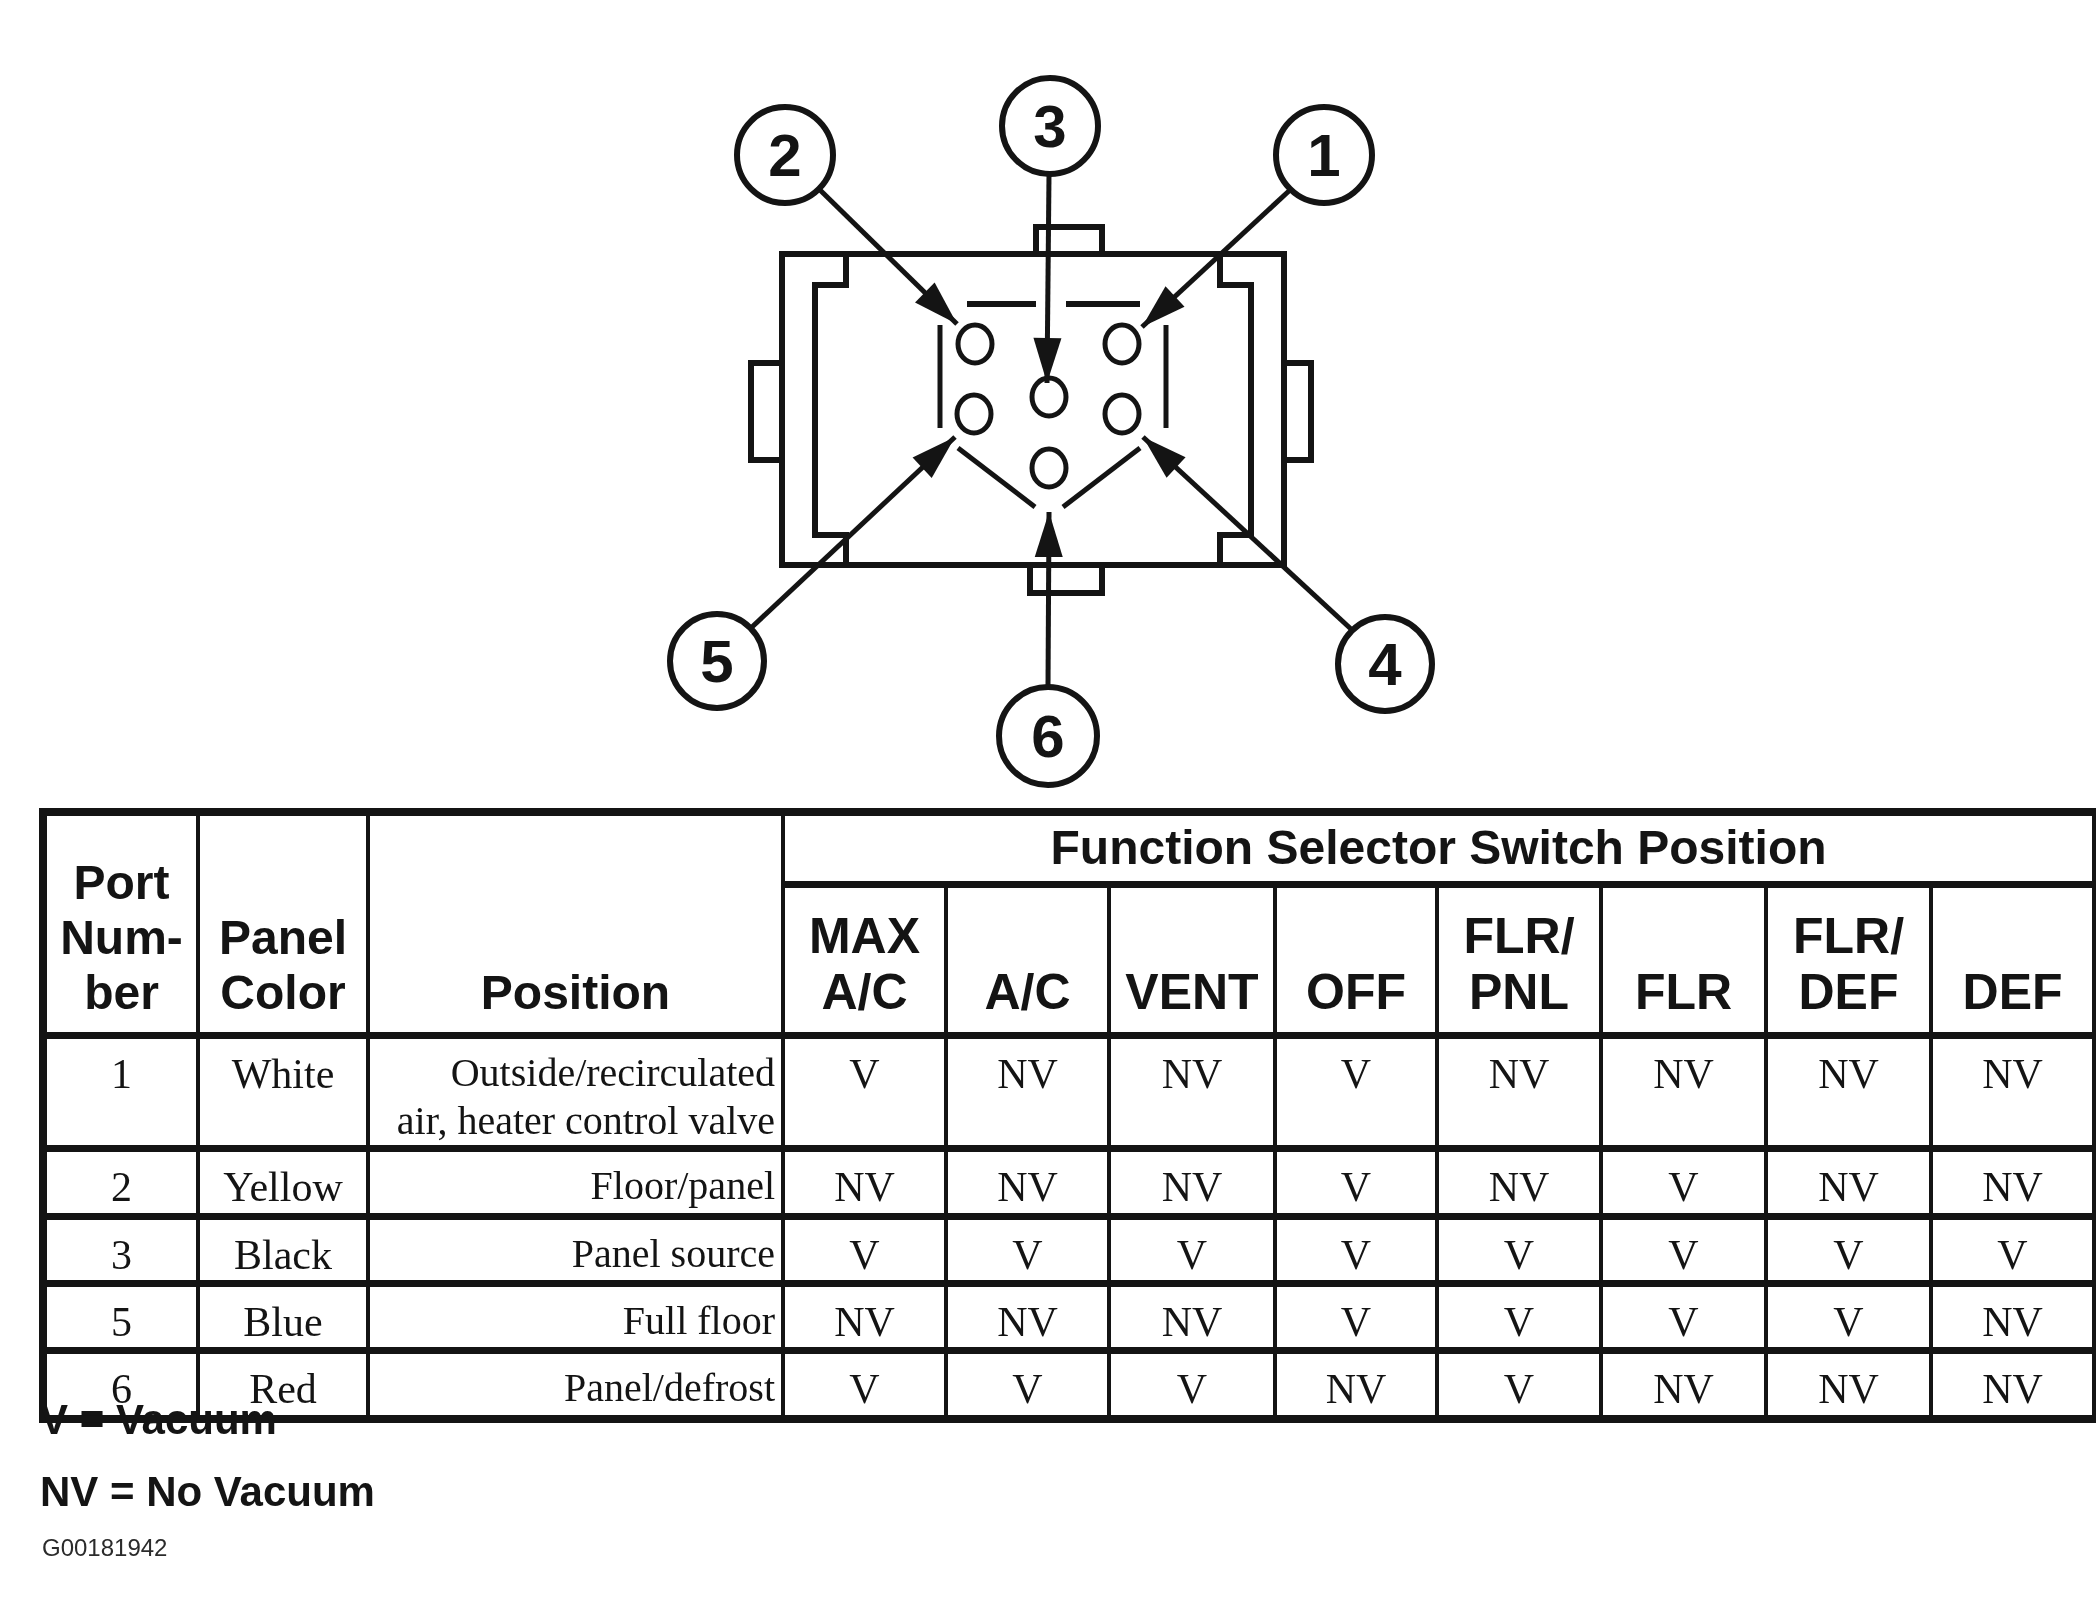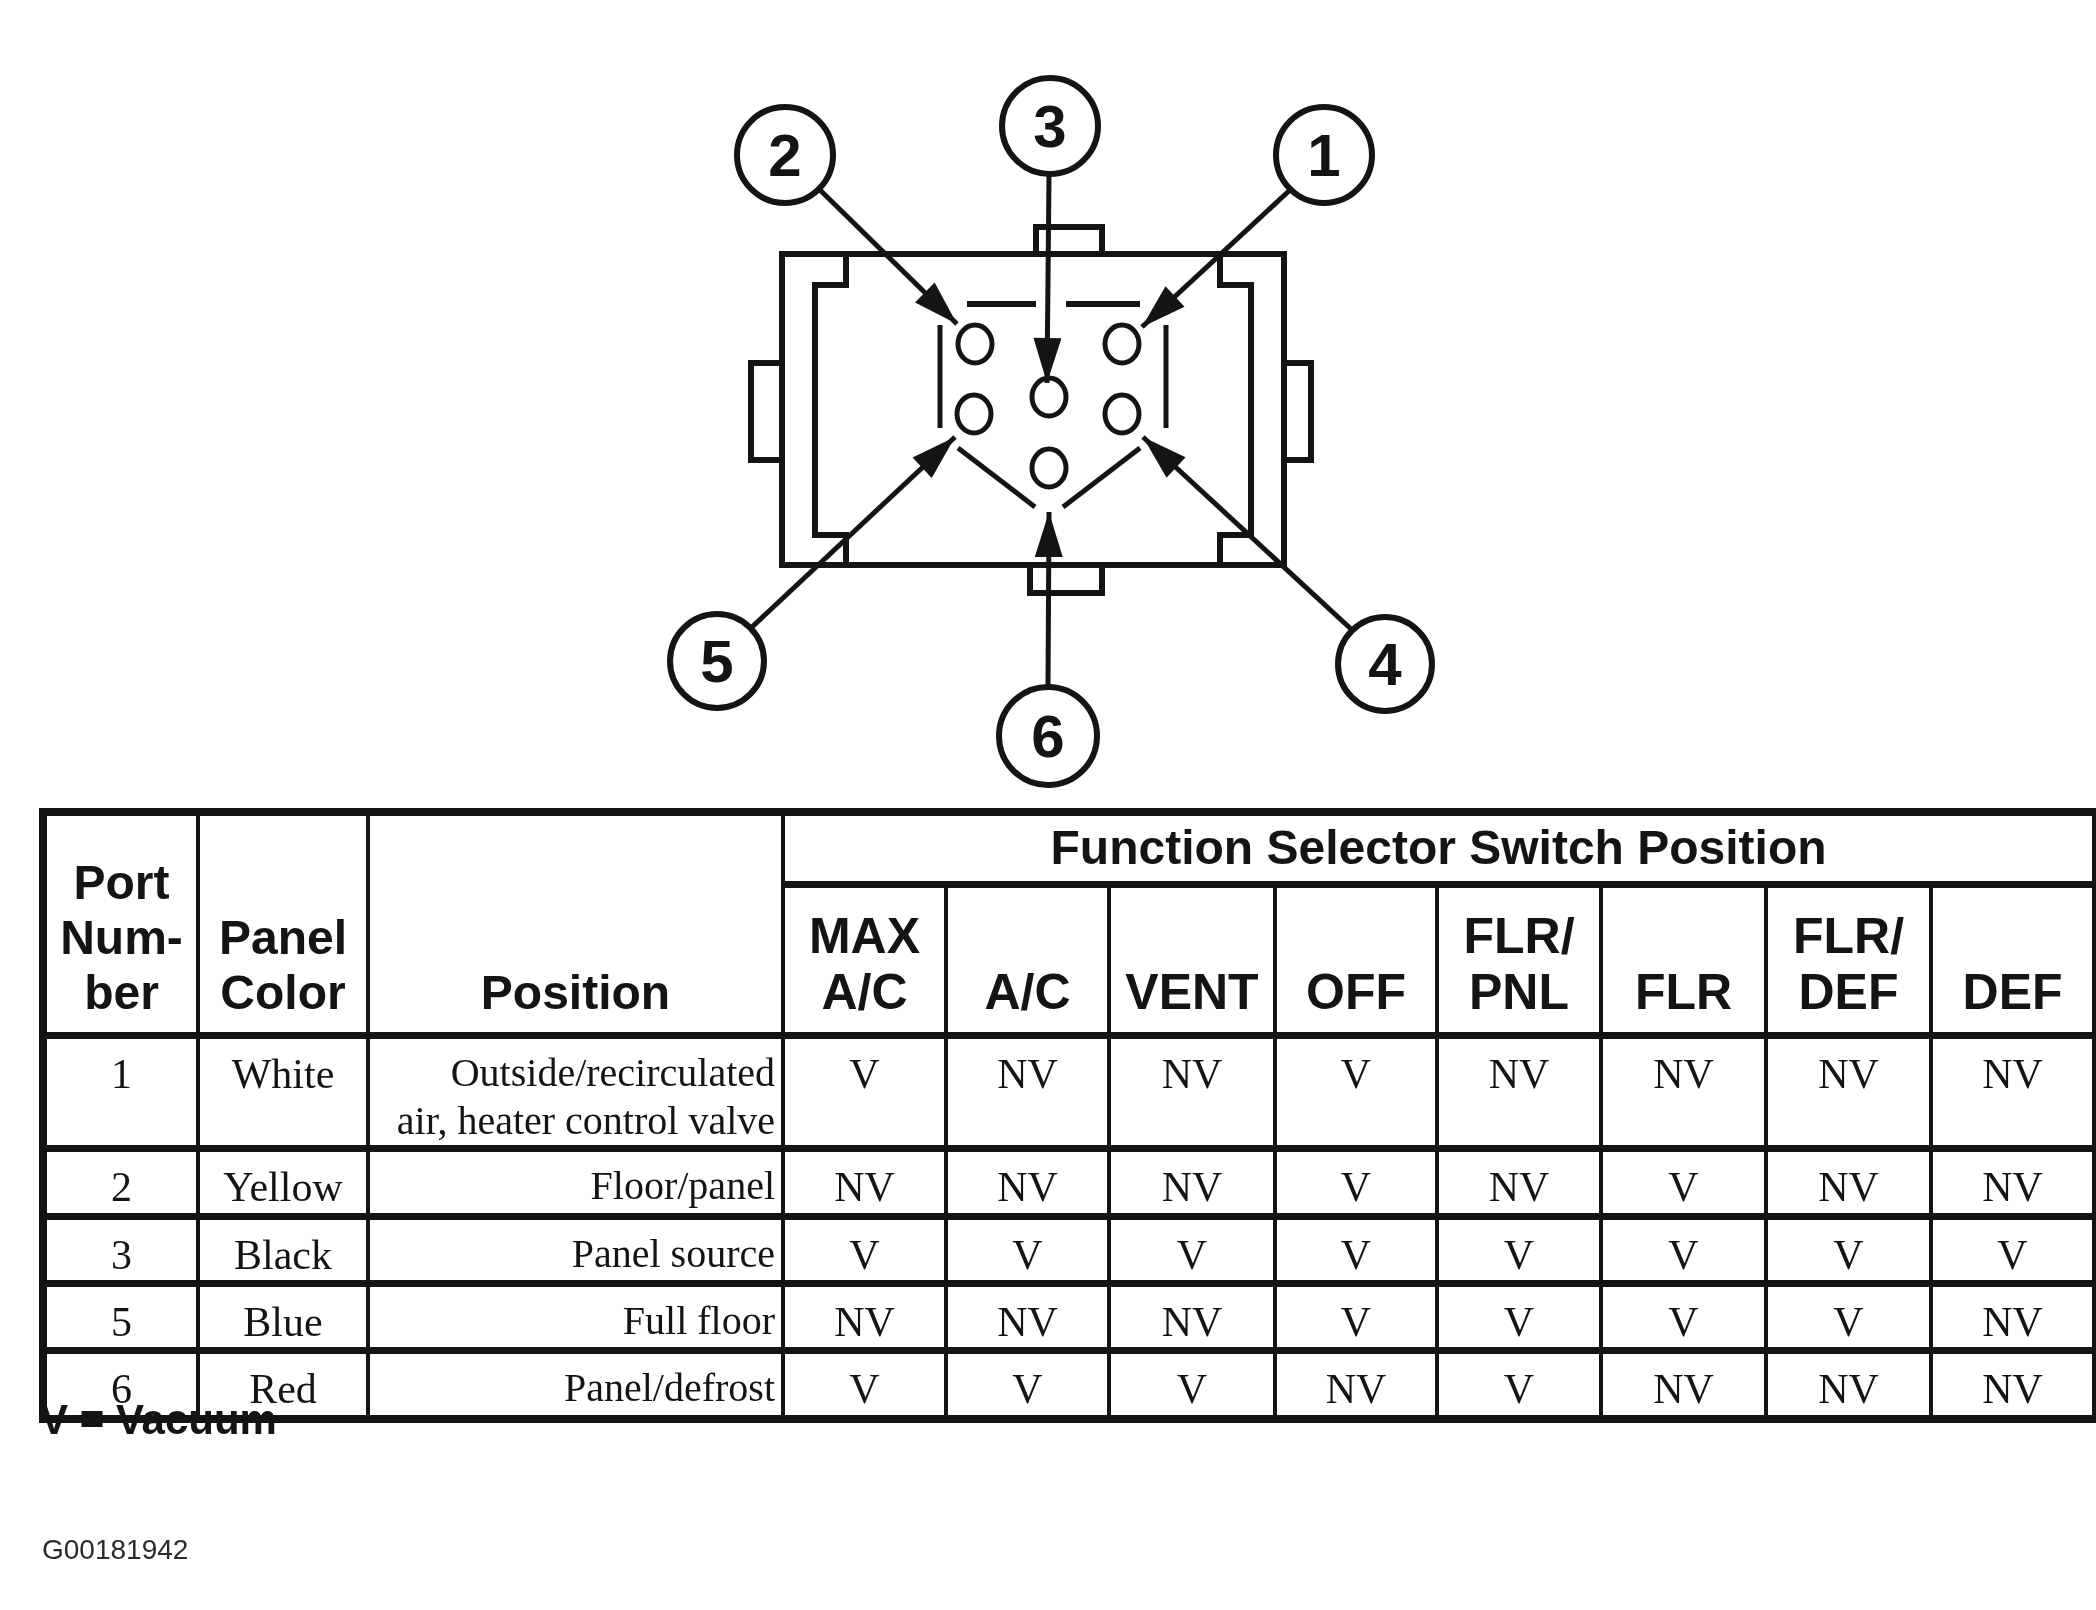--- a/index.html
+++ b/index.html
@@ -21,21 +21,21 @@
   td{font-size:42px;line-height:1.2;vertical-align:top;text-align:center;
      padding:10px 4px 0 4px;white-space:pre-line;}
   td.fn{font-size:40px;text-align:right;padding-left:14px;padding-right:6px;}
 
   
   .legend-line{position:absolute;left:40px;font-family:Liberation Sans, sans-serif;
         font-weight:bold;font-size:42px;}
   .legend-v{top:1396px;}
   .legend-nv{top:1468px;}
   .fig-id{position:absolute;left:42px;top:1534px;
-        font-family:"Liberation Sans", sans-serif;font-size:28px;color:#2b2b2b;}
+        font-family:"Liberation Sans", sans-serif;font-size:24px;color:#2b2b2b;}
 
   .callout-num{font-family:"Liberation Sans", sans-serif;font-weight:bold;font-size:60px;
         fill:#141414;}
 </style>
 </head>
 <body>
 
 <div class="page">
 
   <svg class="diagram-svg" width="2096" height="810" viewBox="0 0 2096 810">
@@ -208,15 +208,16 @@
           <td>V</td>
           <td>NV</td>
           <td>NV</td>
           <td>NV</td>
         </tr>
       </tbody>
     </table>
   </div>
 
   <div class="legend-line legend-v">V = Vacuum</div>
+  <div class="legend-line legend-nv">NV = No Vacuum</div>
   <div class="fig-id">G00181942</div>
 
 </div>
 
 </body></html>

